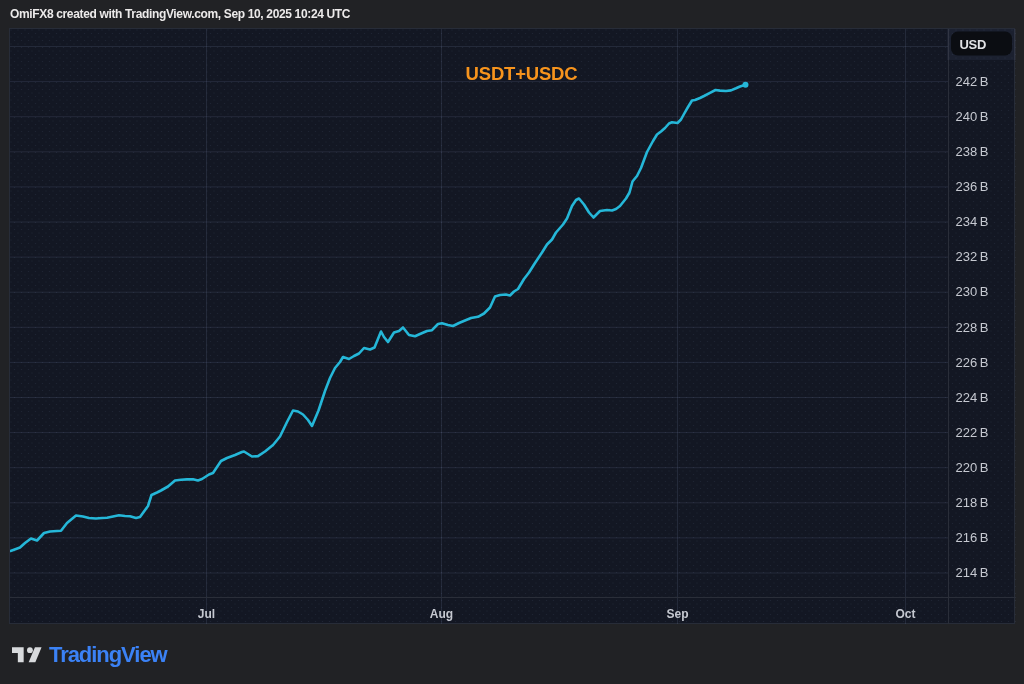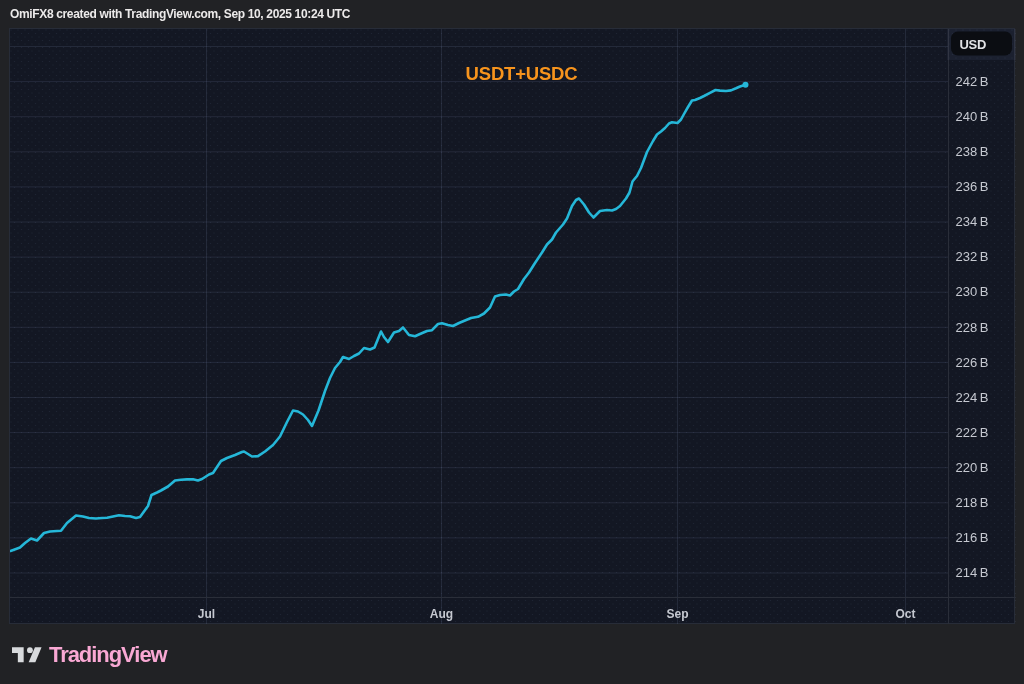--- a/index.html
+++ b/index.html
@@ -1,20 +1,20 @@
 <!DOCTYPE html>
 <html><head>
 <meta charset="utf-8">
 <style>
   html,body{margin:0;padding:0}
   body{width:1024px;height:684px;background:#212225;font-family:"Liberation Sans",sans-serif;position:relative;overflow:hidden}
   .attr{position:absolute;left:10px;top:7px;font-size:12px;font-weight:700;color:#eceaea;letter-spacing:-0.35px}
   .chart{position:absolute;left:9px;top:28px;width:1006px;height:596px;background:#131723;border:1px solid #272c38;box-sizing:border-box}
   .footer{position:absolute;left:0;top:624px;width:1024px;height:60px;background:#212225}
-  .tvtext{position:absolute;left:49px;top:642px;font-size:22px;font-weight:700;color:#f9a8d4;letter-spacing:-1.05px}
+  .tvtext{position:absolute;left:49px;top:642px;font-size:22px;font-weight:700;color:#3b82f6;letter-spacing:-1.05px}
   .tvlogo{position:absolute;left:12px;top:647px}
 </style>
 </head>
 <body>
 <div class="attr">OmiFX8 created with TradingView.com, Sep 10, 2025 10:24 UTC</div>
 <div class="chart">
 <svg width="1006" height="596" viewBox="0 0 1006 596" xmlns="http://www.w3.org/2000/svg">
   <defs>
     <pattern id="dots" width="7" height="7" patternUnits="userSpaceOnUse">
       <circle cx="1" cy="1" r="0.6" fill="rgba(150,170,215,0.10)"></circle>

